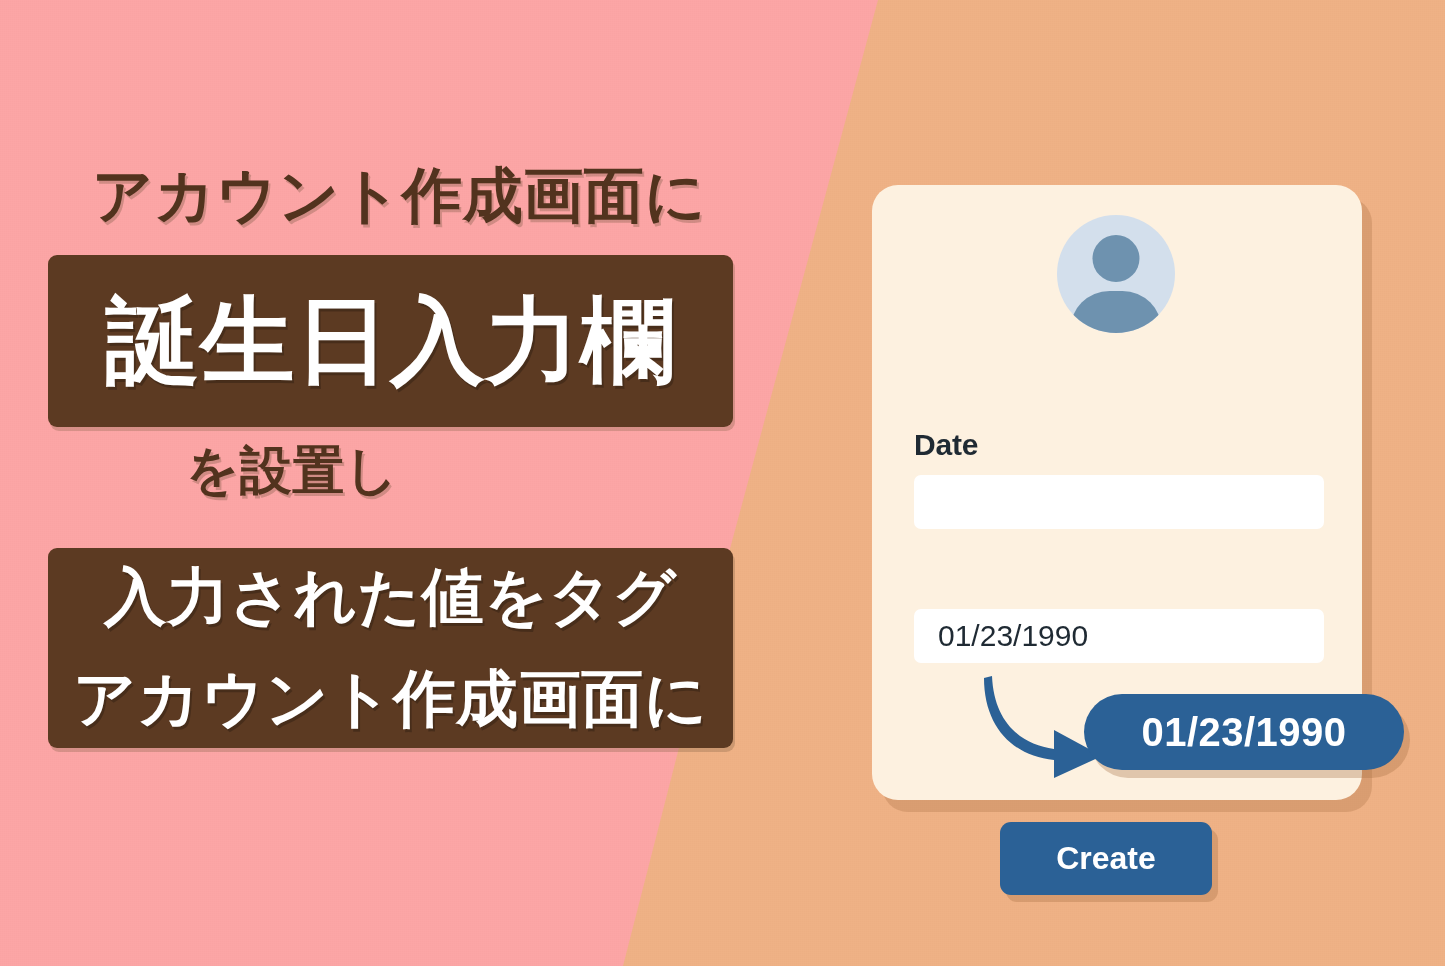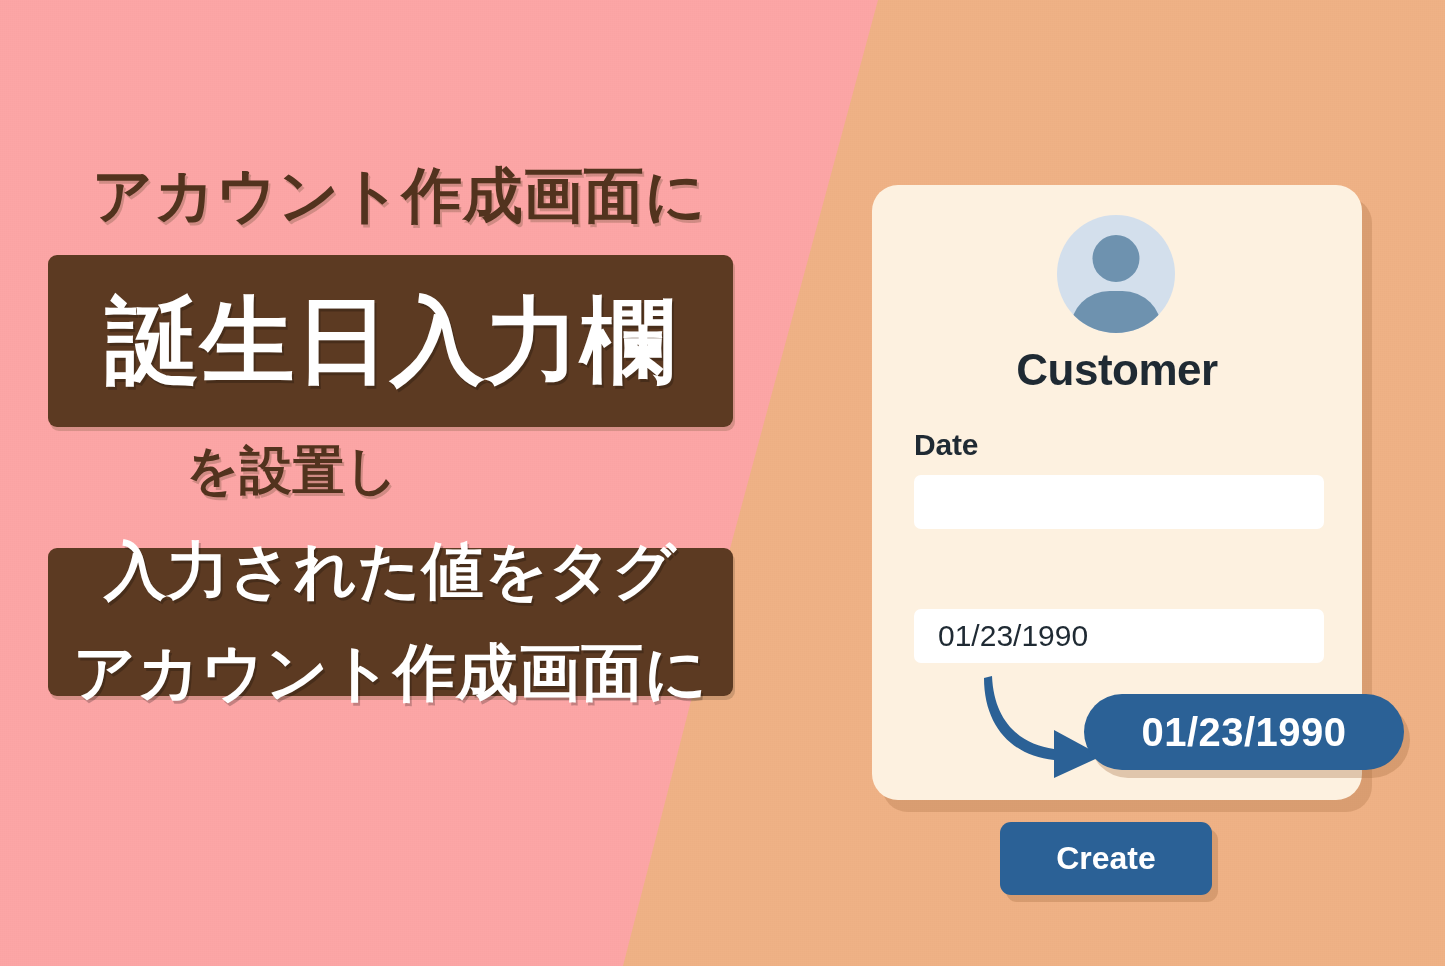--- a/index.html
+++ b/index.html
@@ -70,21 +70,21 @@
     justify-content: center;
     text-shadow: 2px 3px 0 rgba(0,0,0,.22);
   }
   .band-1 {
     left: 48px; top: 255px;
     width: 685px; height: 172px;
     font-size: 94px;
   }
   .band-2 {
     left: 48px; top: 548px;
-    width: 685px; height: 148px;
+    width: 685px; height: 200px;
     flex-direction: column;
     gap: 14px;
     font-size: 62px;
     line-height: 88px;
   }
 
   
   .card {
     position: absolute;
     left: 872px; top: 185px;
@@ -222,21 +222,20 @@
     </div>
   </div>
 
   <div class="card">
 
     <div class="avatar">
       <div class="head"></div>
       <div class="body"></div>
     </div>
 
-    <div class="card-title">Customer</div>
 
     <div class="field-label lbl-email">Date</div>
     <div class="field-box box-email"></div>
 
     <div class="field-box box-dob">01/23/1990</div>
 
     <svg class="arrow" viewBox="0 0 130 110">
       <path d="M10 6 C 12 52, 38 74, 72 79 L 72 60 L 120 86 L 72 108 L 72 90 C 30 86, 2 56, 2 8 Z" fill="#2B6196"></path>
     </svg>
 

